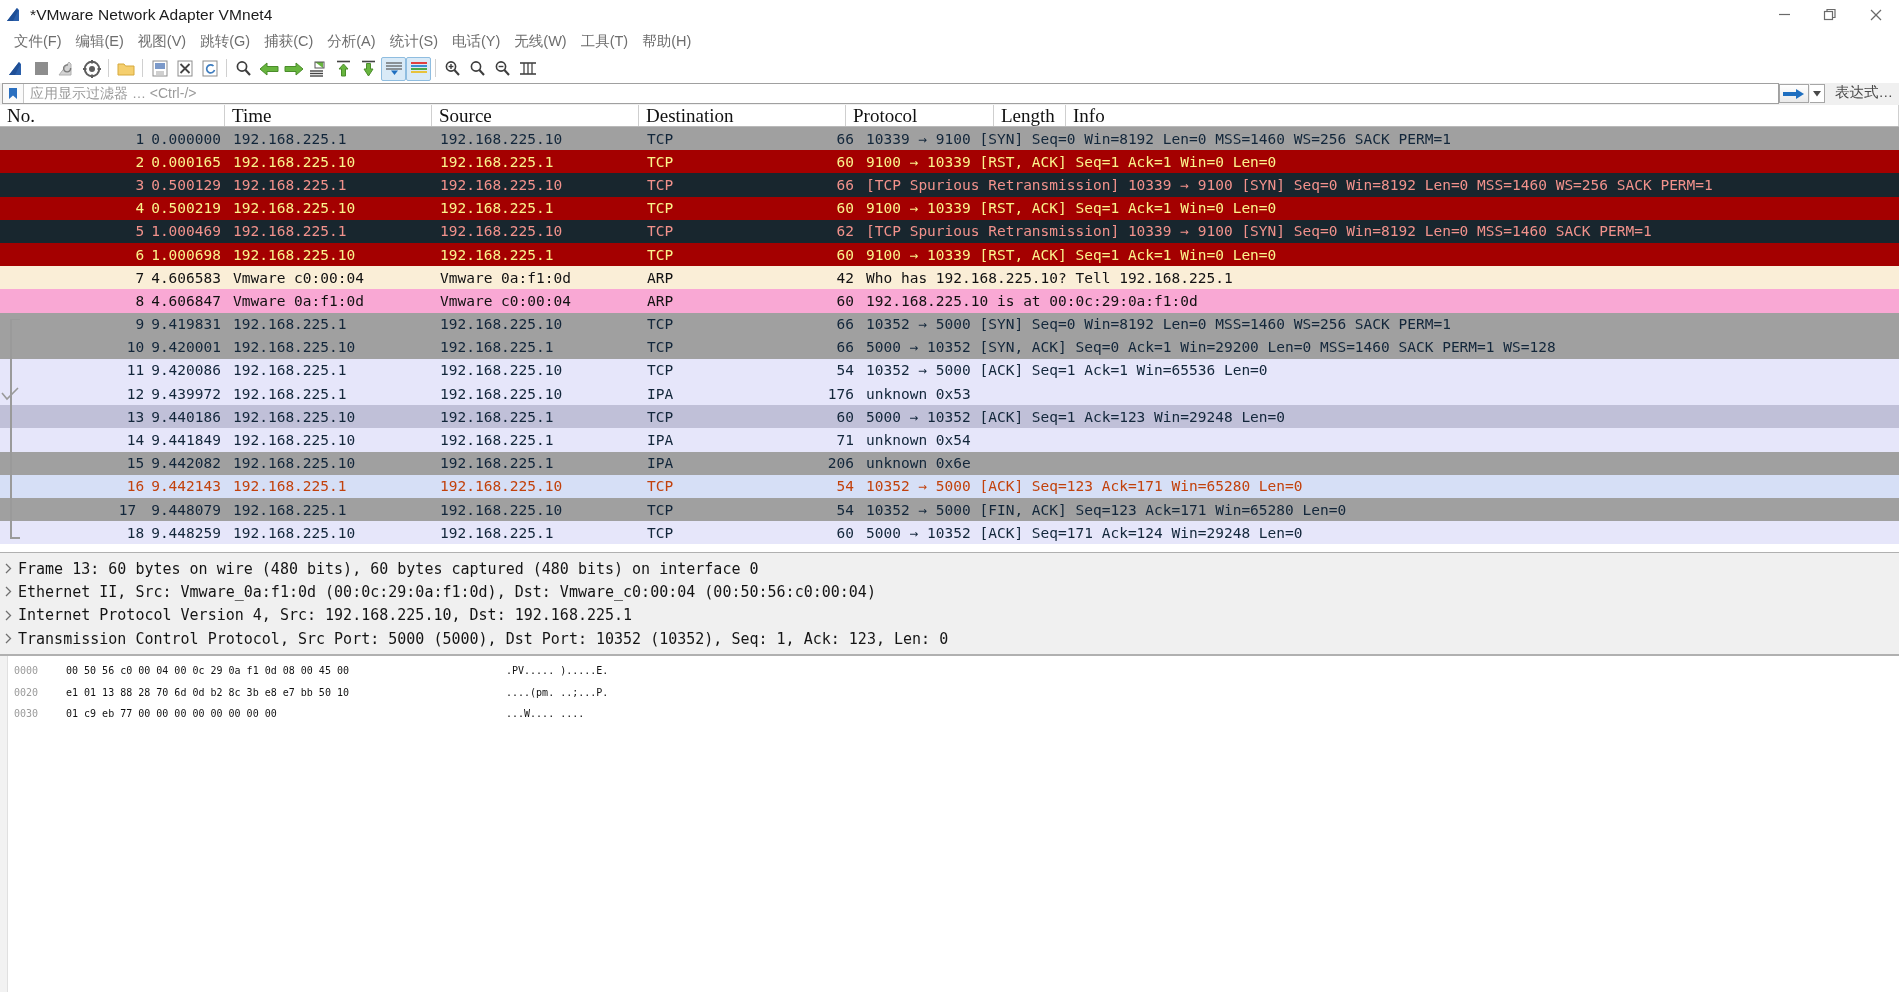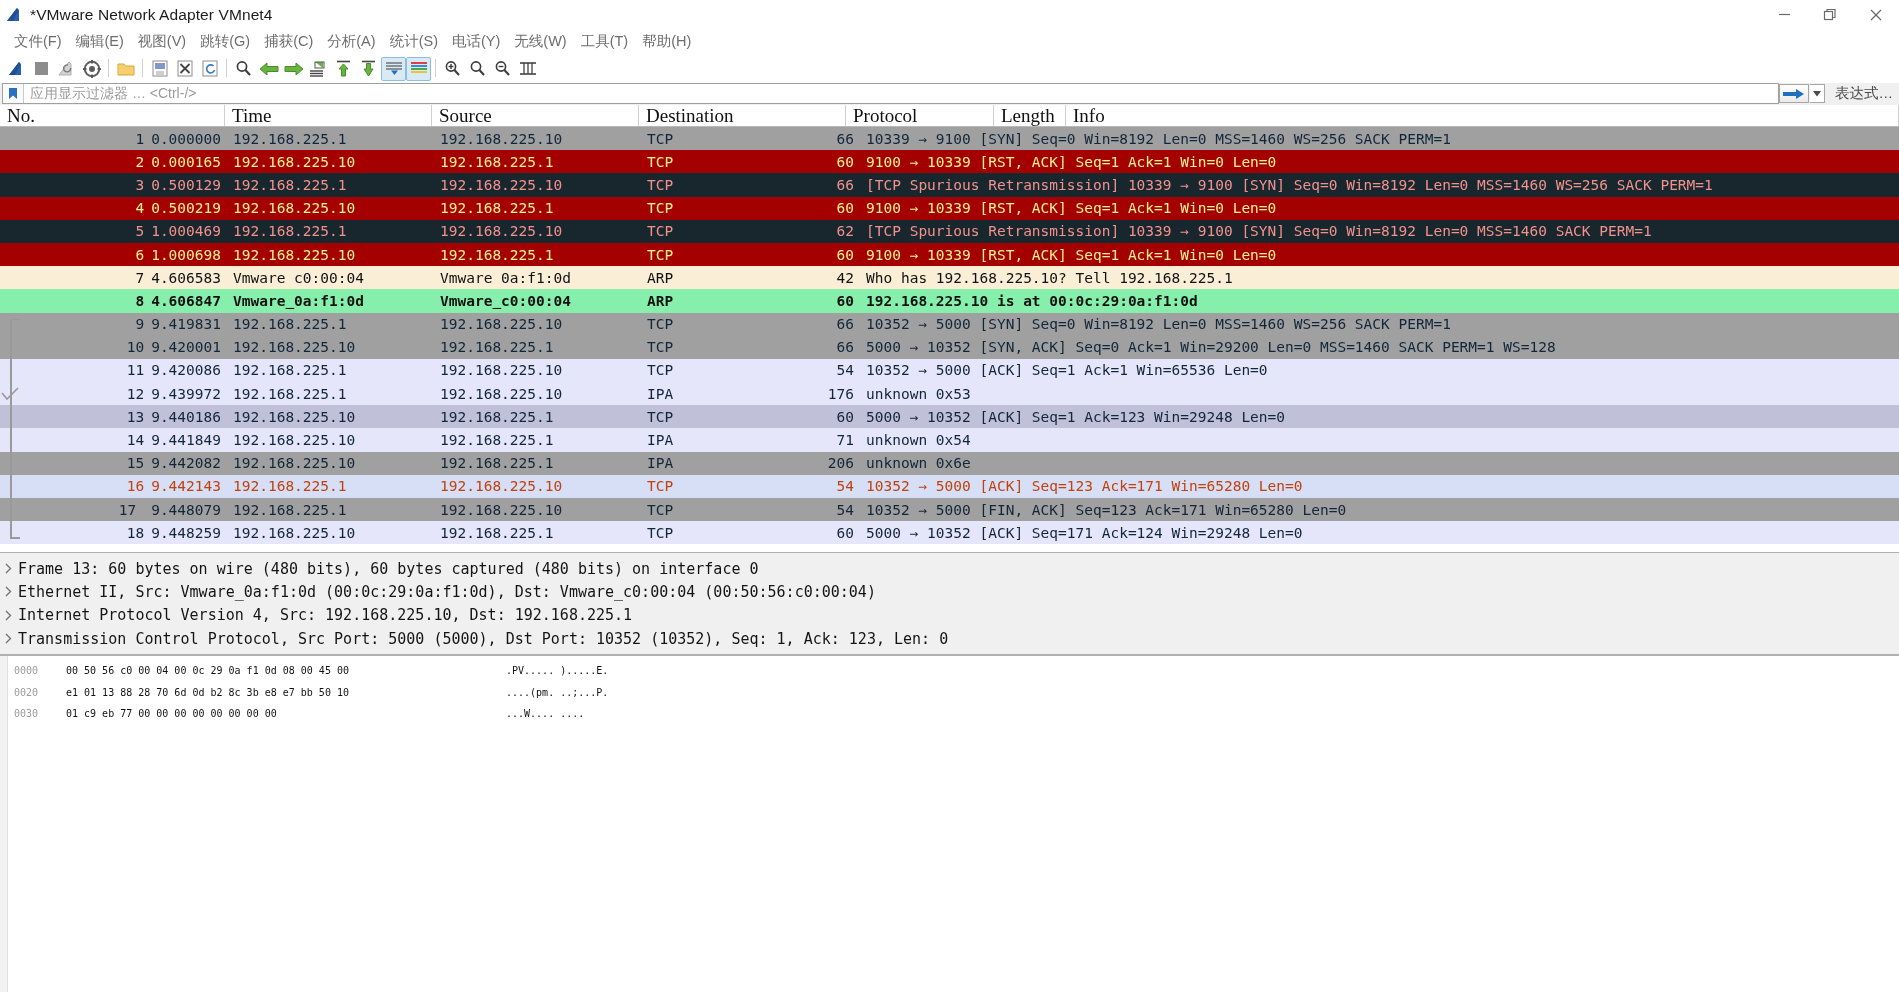--- a/index.html
+++ b/index.html
@@ -57,21 +57,21 @@
     border-bottom: 1px solid #ffffff;
   }
   .tb { width: 25px; height: 24px; display:flex; align-items:center; justify-content:center; }
   .tb.sel { background: #d9eaf7; border: 1px solid #8fbde0; border-radius:2px; }
   .tbsep { width: 9px; height: 20px; }
   .tbsep i { display:block; width:1px; height:18px; background:#d0d0d0; margin:0 auto; }
 
   
   .filterbar {
     height: 22px; flex: 0 0 22px;
-    display: flex; align-items: center;
+    display: flex; align-items: flex-start;
     background: #f0f0f0;
     padding: 0 2px 1px 2px;
   }
   .filter-input {
     flex: 1 1 auto;
     display: flex; align-items: center;
     background: #ffffff;
     border: 1px solid #a0a0a0;
     height: 21px;
     min-width: 0;
@@ -481,21 +481,21 @@
         </div>
         <div class="prow" style="background: rgb(250, 238, 215); color: rgb(17, 17, 17);">
           <div class="c-gut"></div>
           <div class="c-no"><span>7</span><span style="margin-left: 7px;">4.606583</span></div>
           <div class="c-src">Vmware_c0:00:04</div>
           <div class="c-dst">Vmware_0a:f1:0d</div>
           <div class="c-pro">ARP</div>
           <div class="c-len">42</div>
           <div class="c-inf">Who has 192.168.225.10? Tell 192.168.225.1</div>
         </div>
-        <div class="prow" style="background: #86efac; color: rgb(17, 17, 17); font-weight: bold;">
+        <div class="prow" style="background: #f9a8d4; color: rgb(17, 17, 17);">
           <div class="c-gut"></div>
           <div class="c-no"><span>8</span><span style="margin-left: 7px;">4.606847</span></div>
           <div class="c-src">Vmware_0a:f1:0d</div>
           <div class="c-dst">Vmware_c0:00:04</div>
           <div class="c-pro">ARP</div>
           <div class="c-len">60</div>
           <div class="c-inf">192.168.225.10 is at 00:0c:29:0a:f1:0d</div>
         </div>
         <div class="prow" style="background: rgb(160, 160, 160); color: rgb(18, 38, 58);">
           <div class="c-gut"></div>

